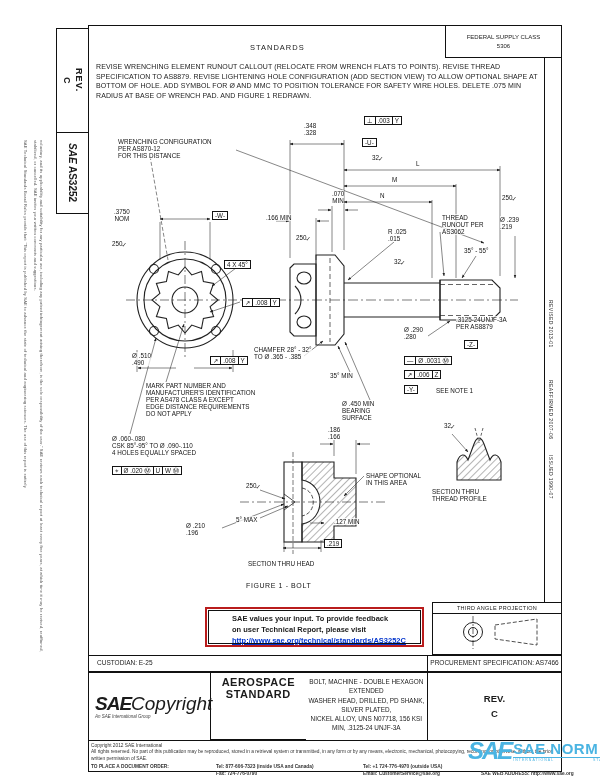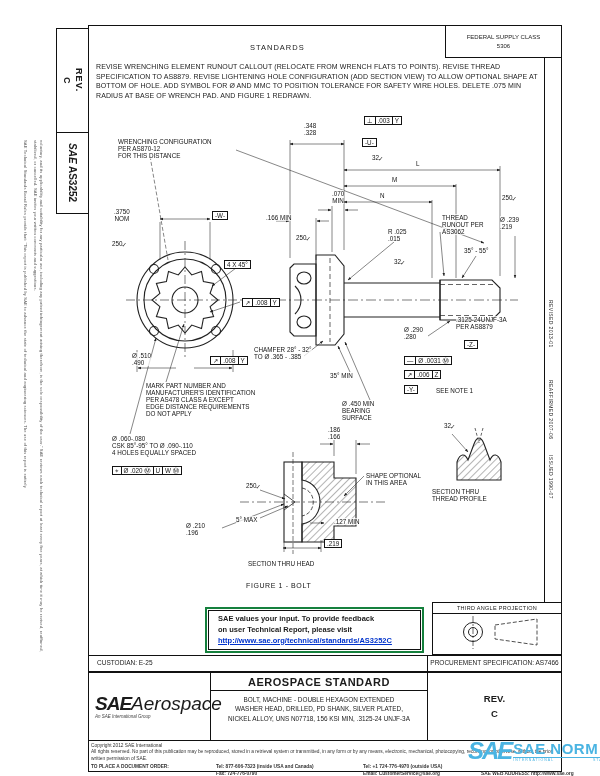--- a/index.html
+++ b/index.html
@@ -31,38 +31,38 @@
   .figure svg{position:absolute;left:0;top:0;}
   .ann{position:absolute;white-space:pre-line;font-size:6.3px;line-height:1.12;color:#141414;background:rgba(255,255,255,.72);}
   .ann.ctr{text-align:center;}
   .ann.box{border:1px solid #141414;padding:0 2px;white-space:nowrap;background:#fff;}
   .ann.fcf{display:flex;border:1px solid #141414;background:#fff;white-space:nowrap;padding:0;}
   .ann.fcf .cell{padding:0 2px;border-right:1px solid #141414;}
   .ann.fcf .cell:last-child{border-right:none;}
   .ann.rough::after{content:"✓";display:inline-block;transform:translate(-1px,1px);font-size:6.5px;}
   .ann.cap{font-size:7px;letter-spacing:.6px;background:transparent;}
   
-  .feedback{position:absolute;left:205px;top:607px;width:219px;height:46px;border:2px solid #15803d;box-sizing:border-box;
-            padding:3px 8px;font-size:7.5px;font-weight:bold;line-height:1.45;background:#fff;box-shadow:inset 0 0 0 1px #fff,inset 0 0 0 2px #111;}
+  .feedback{position:absolute;left:205px;top:607px;width:219px;height:40px;border:2px solid #b91c1c;box-sizing:border-box;
+            padding:3px 22px;font-size:7.5px;font-weight:bold;line-height:1.45;background:#fff;box-shadow:inset 0 0 0 1px #fff,inset 0 0 0 2px #111;}
   .feedback .inner{padding:2px 3px;}
   .feedback a{color:#0033cc;text-decoration:underline;font-weight:bold;}
   .proj-box{position:absolute;left:432px;top:602px;width:130px;height:53px;border:1.2px solid #111;box-sizing:border-box;background:#fff;}
   .proj-title{border-bottom:1px solid #111;font-size:5.5px;text-align:center;padding:2px 0;letter-spacing:.3px;}
   
   .info-row{position:absolute;left:88px;top:655px;width:474px;height:17px;border:1.2px solid #111;box-sizing:border-box;display:flex;}
   .info-left{width:339px;border-right:1.2px solid #111;box-sizing:border-box;font-size:6.5px;padding:3px 0 0 8px;}
   .info-right{flex:1;font-size:6.5px;padding:3px 0 0 0;text-align:center;}
   
   .title-block{position:absolute;left:88px;top:672px;width:474px;height:69px;border:1.6px solid #111;box-sizing:border-box;display:flex;background:#fff;}
   .tb-cell{border-right:1.4px solid #111;box-sizing:border-box;}
   .tb-logo{width:122px;display:flex;flex-direction:column;justify-content:center;padding-left:6px;}
   .tb-logo .l1{font-size:19px;font-style:italic;line-height:1;}
   .tb-logo .l1 .b{font-weight:900;letter-spacing:-1px;}
   .tb-logo .sub{font-size:4.5px;font-style:italic;color:#444;margin-top:1px;}
-  .tb-mid{width:217px;display:flex;flex-direction:column;}
+  .tb-mid{width:217px;display:flex;flex-direction:row;}
   .tb-head{font-size:11px;font-weight:bold;text-align:center;letter-spacing:.5px;border-bottom:1.2px solid #111;padding:3px 0 2px;}
   .tb-title{font-size:6.4px;text-align:center;line-height:1.45;padding-top:4px;}
   .tb-doc{width:85px;padding:6px 0 0 6px;}
   .tb-doc .docnum{font-size:9.5px;font-weight:bold;}
   .tb-doc .docnum .sae-it{font-style:italic;font-weight:900;}
   .tb-doc .sheet{font-size:7px;margin-top:7px;letter-spacing:.3px;}
   .tb-rev{flex:1;border-right:none;display:flex;flex-direction:column;align-items:center;justify-content:center;font-size:9.5px;font-weight:bold;line-height:1.5;}
   
   .copyright{position:absolute;left:91px;top:743px;width:470px;font-size:4.8px;color:#333;line-height:1.35;}
   .copyright .bold{font-weight:bold;}
@@ -341,21 +341,21 @@
     </svg>
   </div>
 
   <div class="info-row">
     <div class="info-left">CUSTODIAN: E-25</div>
     <div class="info-right">PROCUREMENT SPECIFICATION: AS7466</div>
   </div>
 
   <div class="title-block">
     <div class="tb-cell tb-logo">
-      <div class="l1"><span class="b">SAE</span><span>Aerospace</span></div>
+      <div class="l1"><span class="b">SAE</span><span>Copyright</span></div>
       <div class="sub">An SAE International Group</div>
     </div>
     <div class="tb-cell tb-mid">
       <div class="tb-head">AEROSPACE STANDARD</div>
       <div class="tb-title">
         <div>BOLT, MACHINE - DOUBLE HEXAGON EXTENDED</div>
         <div>WASHER HEAD, DRILLED, PD SHANK, SILVER PLATED,</div>
         <div>NICKEL ALLOY, UNS N07718, 156 KSI MIN, .3125-24 UNJF-3A</div>
       </div>
     </div>

